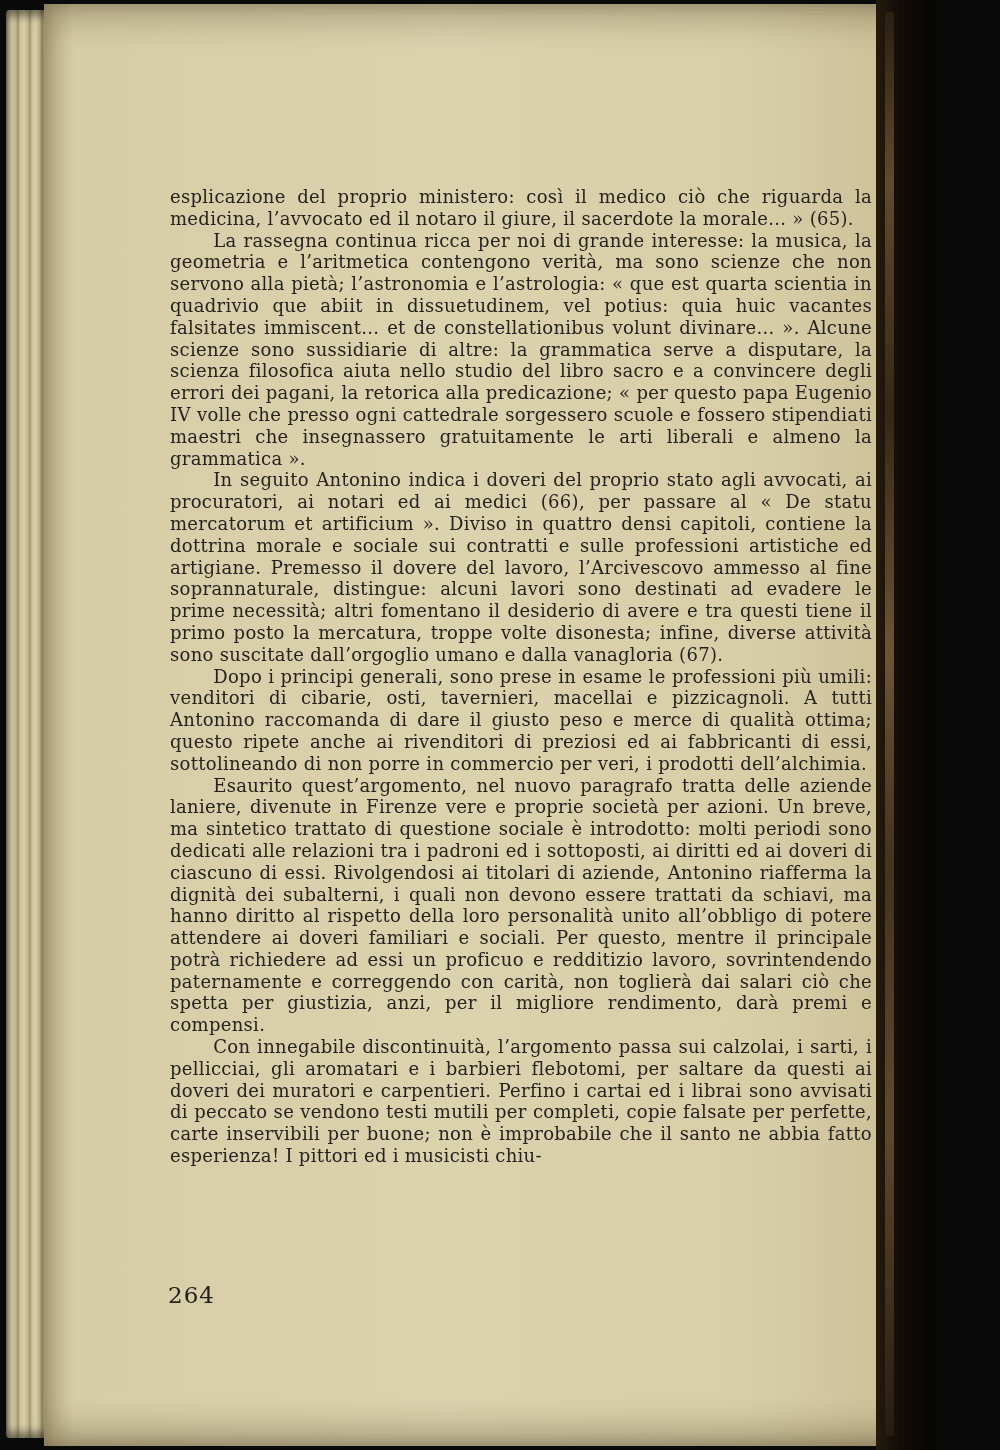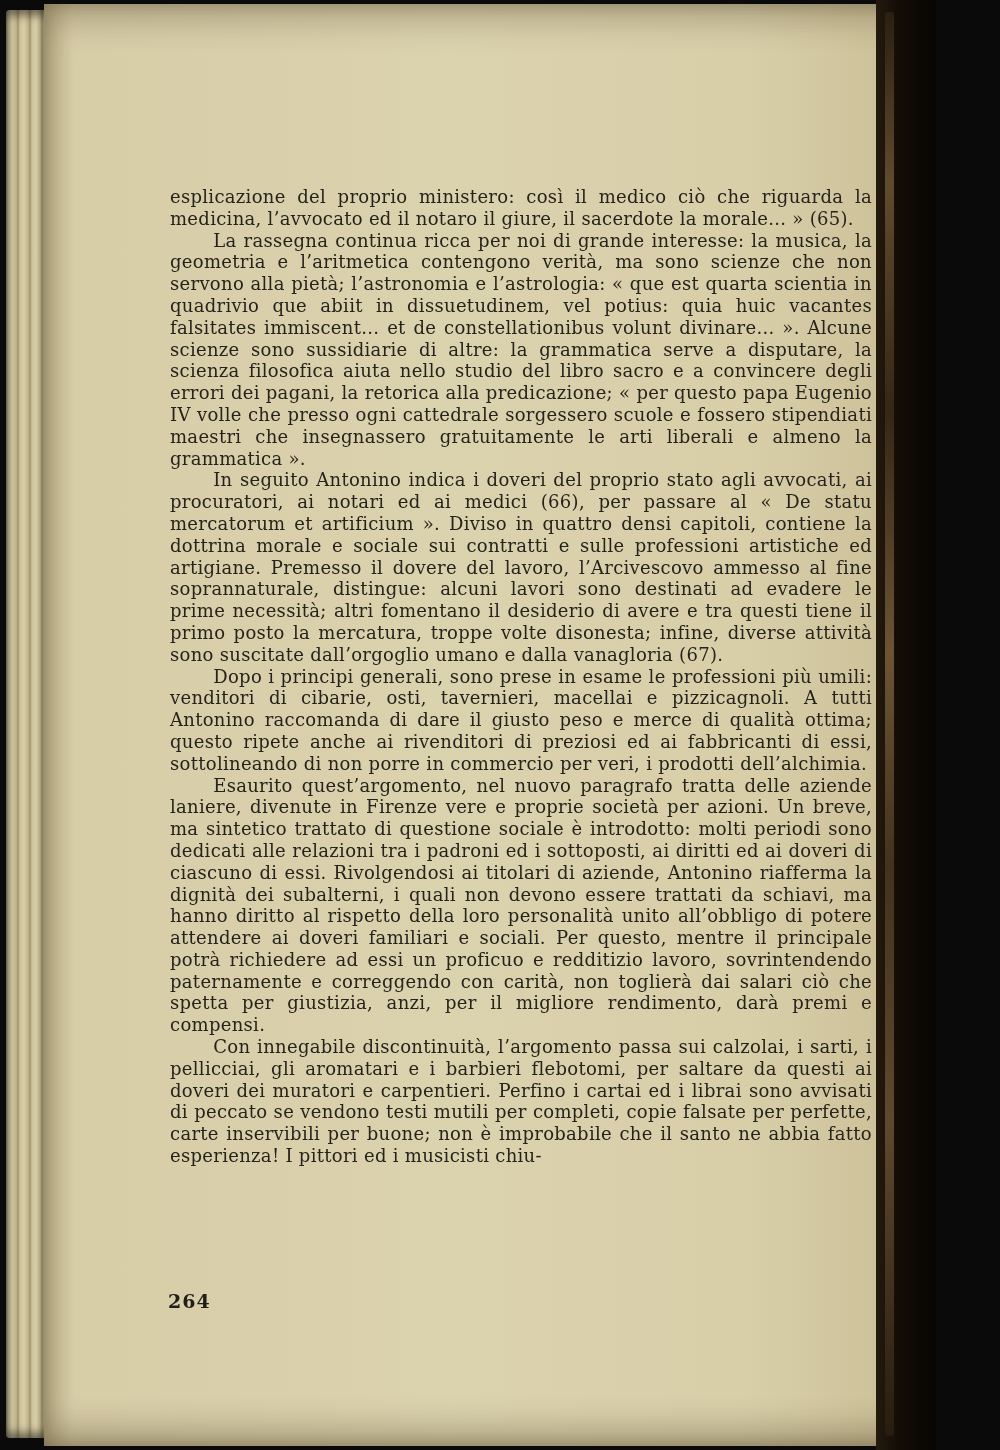--- a/index.html
+++ b/index.html
@@ -99,24 +99,23 @@
     text-indent: 2.4em;
   }
   .text-block p.noindent {
     text-indent: 0;
   }
   .page-number {
     position: absolute;
     left: 124px;
     top: 1278px;
     color: #211e18;
-    font-size: 19px;
-    font-weight: bold;
+    font-size: 23px;
+    font-weight: normal;
     letter-spacing: 1px;
-    margin-top: 8px;
   }
 </style>
 </head>
 <body>
 
 <div class="scene">
 
   <div class="edge-stack"></div>
 
   <div class="page">

